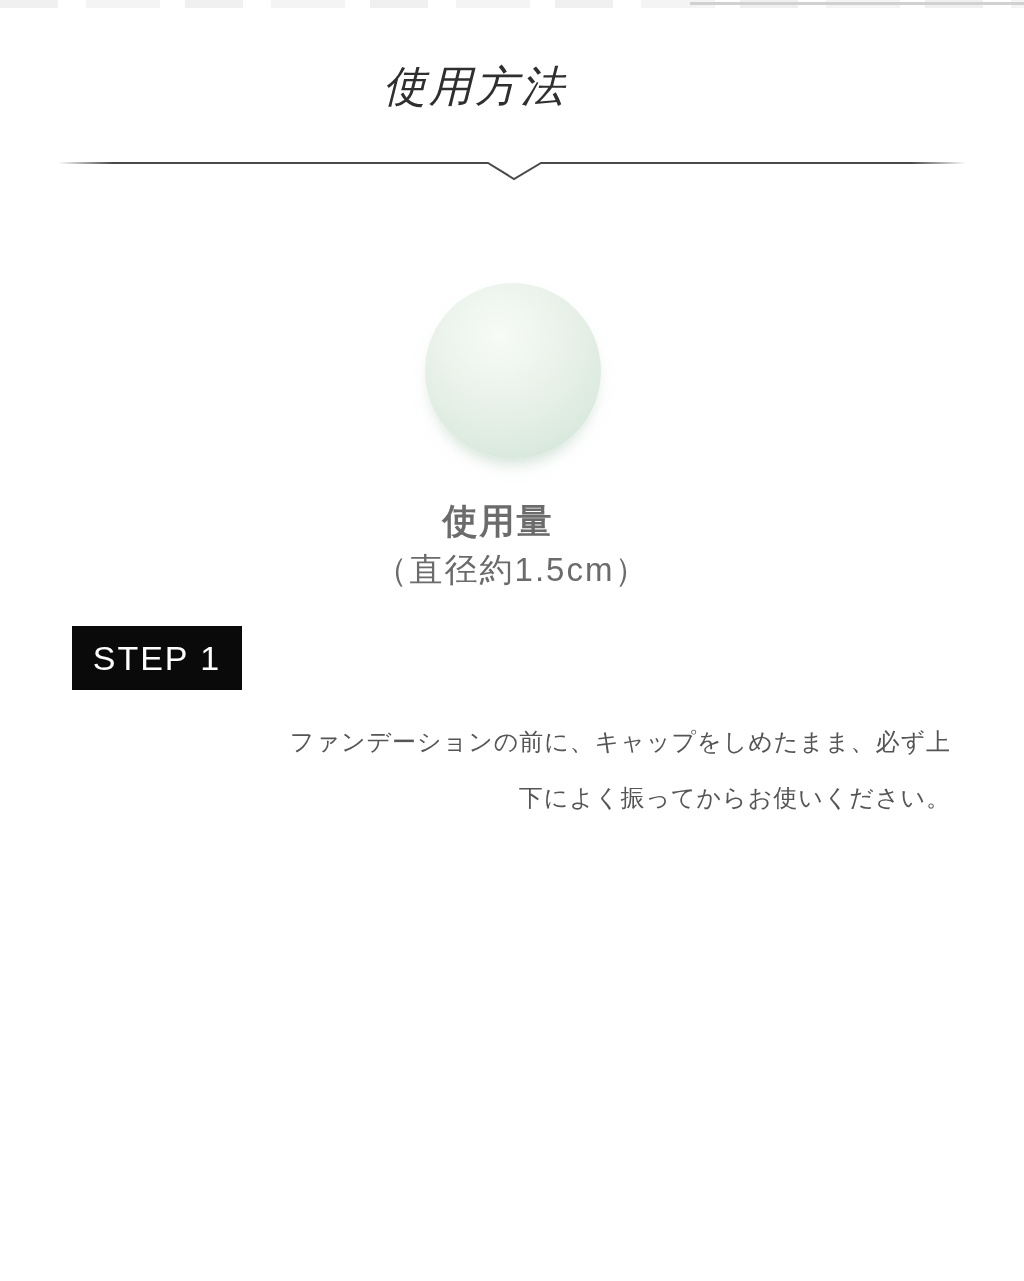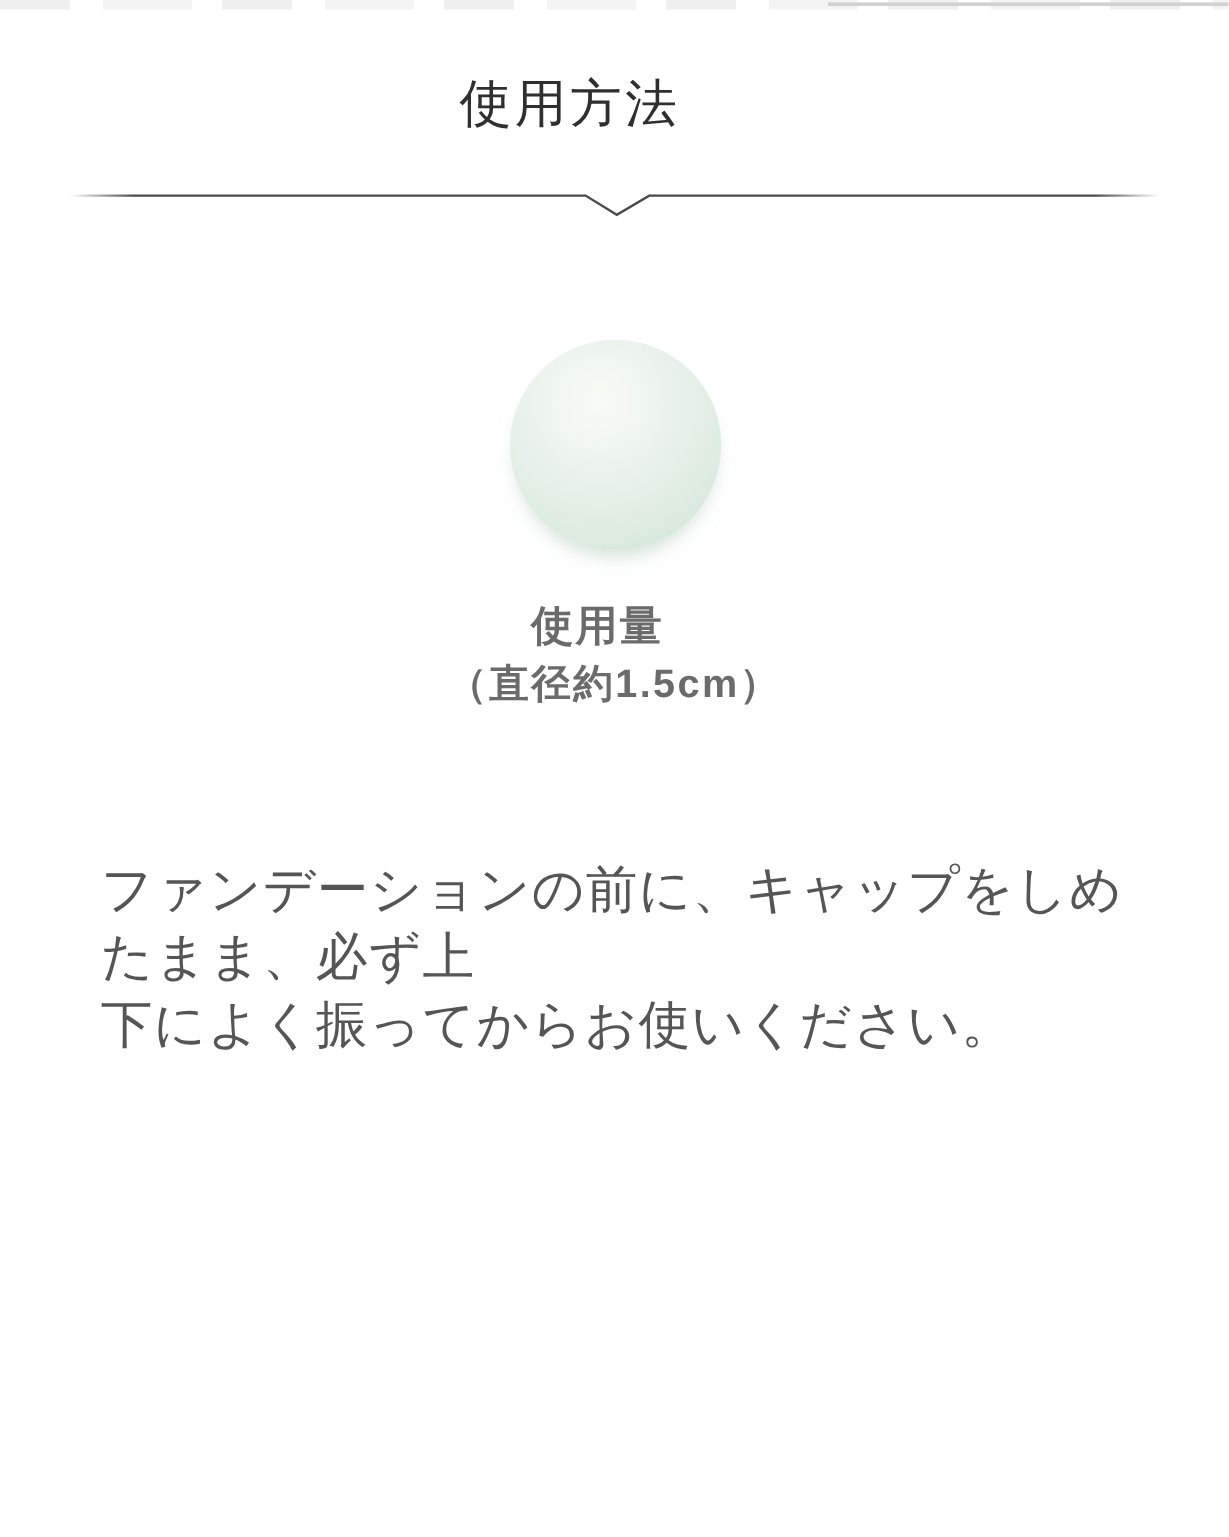--- a/index.html
+++ b/index.html
@@ -40,20 +40,21 @@
   .page-title {
     position: absolute;
     left: 0; top: 58px;
     width: 950px;
     text-align: center;
     font-family: "Liberation Serif", serif;
     font-size: 43px;
     font-weight: 500;
     color: var(--title-text);
     letter-spacing: 3px;
+    font-style: italic;
   }
 
   .divider-svg {
     position: absolute;
     left: 0; top: 150px;
     width: 1024px; height: 34px;
     display: block;
   }
 
   .cream-dollop {
@@ -78,48 +79,49 @@
     font-weight: bold;
     color: var(--dosage-text);
     letter-spacing: 2px;
   }
   .dosage-diameter {
     position: absolute;
     left: 0; top: 548px;
     width: 1024px;
     text-align: center;
     font-size: 33px;
-    font-weight: bold;
+    font-weight: normal;
     color: var(--dosage-text);
     letter-spacing: 2px;
   }
 
   .step-badge {
     position: absolute;
     left: 72px;
     width: 170px; height: 64px;
     background: var(--badge-bg);
     color: var(--badge-text);
     font-size: 34px;
     line-height: 64px;
     text-align: center;
     letter-spacing: 2px;
   }
   .step-badge.step1 { top: 626px; }
   .step-badge.step2 { top: 910px; }
 
   .step-text {
     position: absolute;
-    left: 84px;
+    left: 56px;
     width: 895px;
-    font-size: 43px;
+    font-size: 24px;
     line-height: 56px;
     color: var(--body-text);
     white-space: pre-line;
     letter-spacing: 1px;
+    text-align: right;
   }
   .step-text.step1 { top: 714px; }
   .step-text.step2 { top: 998px; }
 </style>
 </head>
 <body>
 
 <div class="page">
 
   <div class="top-strip"></div>
@@ -136,17 +138,18 @@
       </linearGradient>
     </defs>
     <path d="M58,13 L488,13 L514,29 L541,13 L966,13" fill="none" stroke="url(#fadeLine)" stroke-width="2" stroke-linejoin="miter"></path>
   </svg>
 
   <div class="cream-dollop"></div>
 
   <div class="dosage-label">使用量</div>
   <div class="dosage-diameter">（直径約1.5cm）</div>
 
+  <div class="step-badge step1">STEP 1</div>
   <p class="step-text step1">ファンデーションの前に、キャップをしめたまま、必ず上
 下によく振ってからお使いください。</p>
 
 
 </div>
 
 </body></html>

